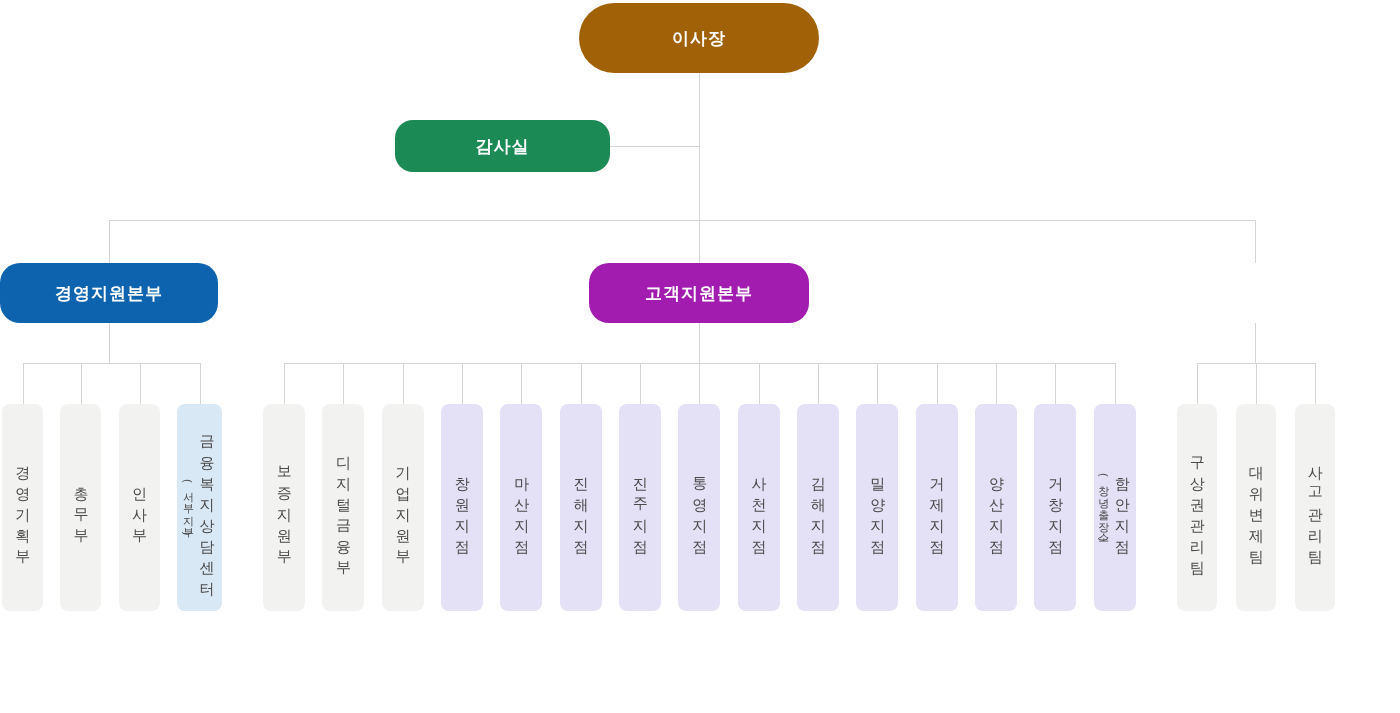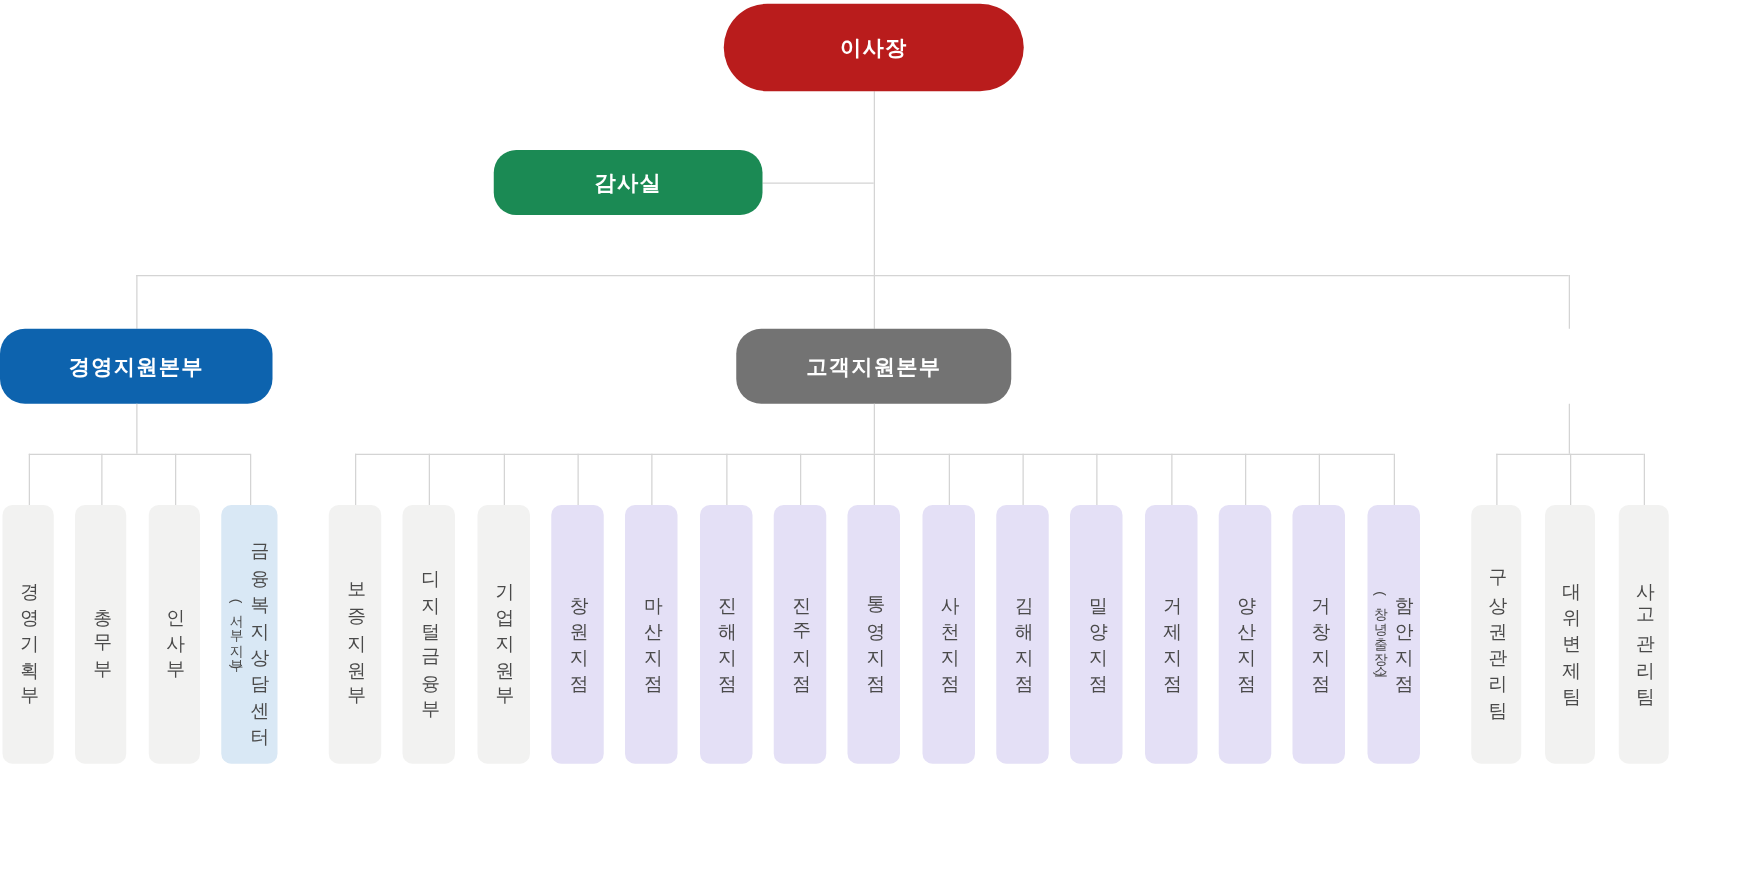--- a/index.html
+++ b/index.html
@@ -57,24 +57,24 @@
 <body>
 
 <div id="stage">
 
   <div class="cline" style="left:699px; top:73px;  width:1px;   height:190px;"></div>
   <div class="cline" style="left:610px; top:146px; width:89px;  height:1px;"></div>
   <div class="cline" style="left:109px; top:220px; width:1146px; height:1px;"></div>
   <div class="cline" style="left:109px; top:220px; width:1px;   height:43px;"></div>
   <div class="cline" style="left:1255px;top:220px; width:1px;   height:43px;"></div>
 
-  <div class="node box-root" id="box-root" style="background: #b91c1c;">이사장</div>
+  <div class="node box-root" id="box-root" style="background: #a16207;">이사장</div>
   <div class="node box-d0" style="background: rgb(13, 99, 174);">경영지원본부</div>
   <div class="node box-audit" id="box-audit" style="background: rgb(27, 138, 84);">감사실</div>
-  <div class="node box-d1" style="background: #737373;">고객지원본부</div>
+  <div class="node box-d1" style="background: #a21caf;">고객지원본부</div>
 
   <div class="group" id="group-0">
       <div class="leaf">
         <div class="leaf-text">
           <span class="leaf-label">경영기획부</span>
         </div>
       </div>
       <div class="leaf">
         <div class="leaf-text">
           <span class="leaf-label">총무부</span>

